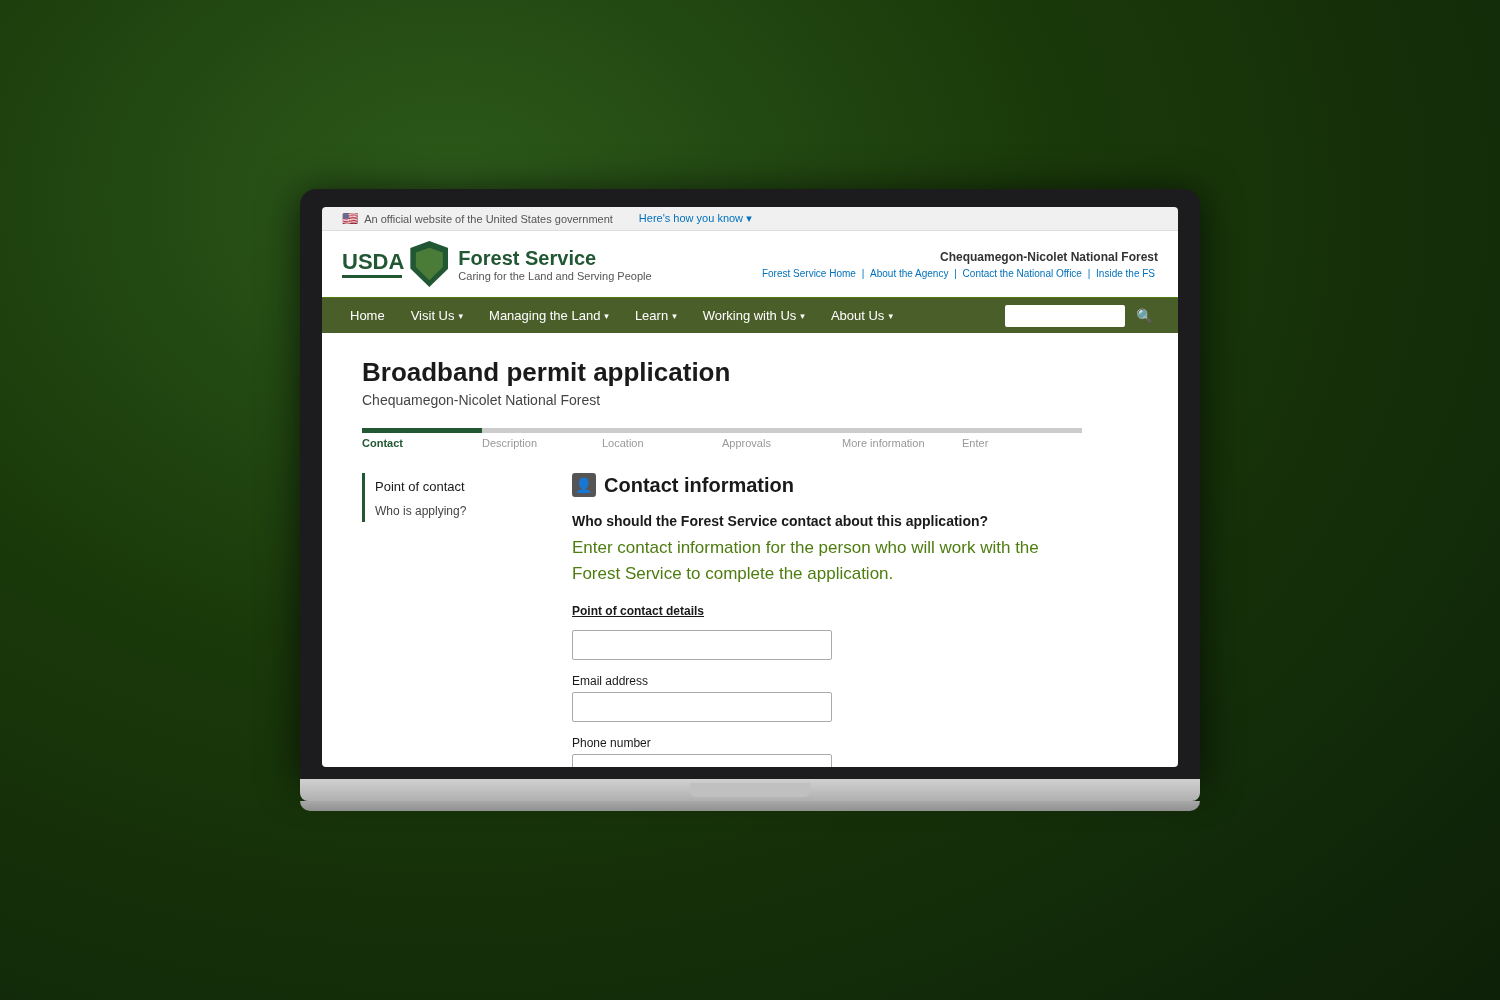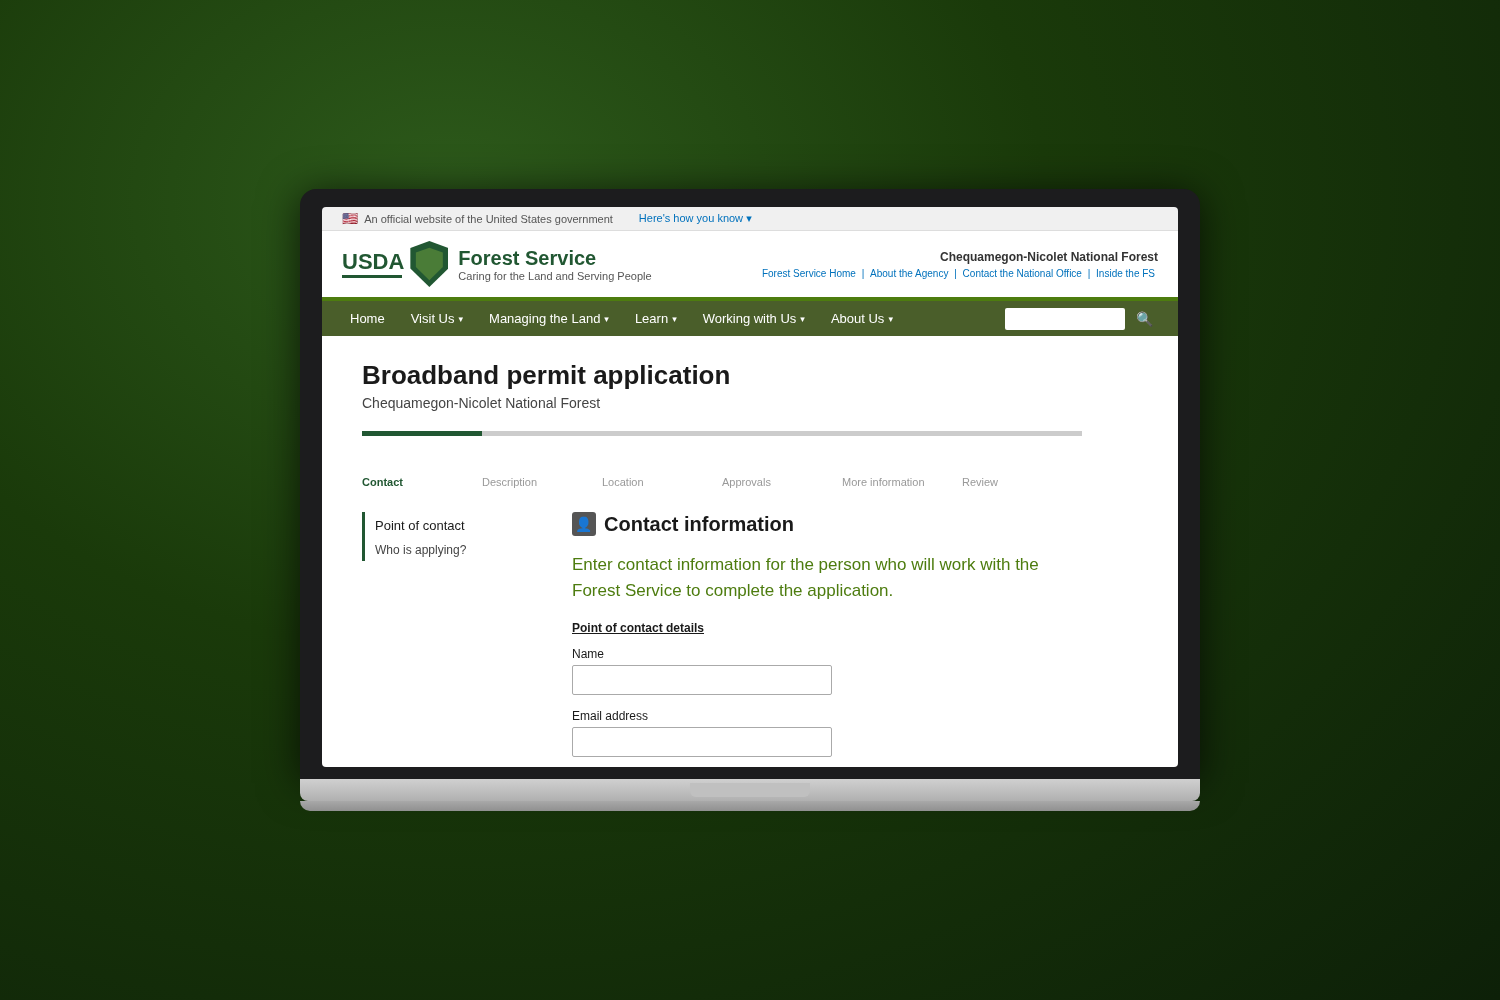--- a/index.html
+++ b/index.html
@@ -68,21 +68,21 @@
     }
     .gov-banner .flag { font-size: 13px; }
     .gov-banner a { color: #0071bc; text-decoration: none; padding-left: 20px; }
 
     .site-header {
       background: #fff;
       padding: 10px 20px;
       display: flex;
       align-items: center;
       justify-content: space-between;
-      border-bottom: 4px solid #4d7c0f;
+      border-bottom: 1px solid #4d7c0f;
     }
     .site-header-left {
       display: flex;
       align-items: center;
       gap: 10px;
     }
     .usda-logo {
       display: flex;
       align-items: center;
       gap: 6px;
@@ -198,21 +198,20 @@
       width: 100%;
       height: 5px;
       margin-bottom: 4px;
     }
     .step-bar.active { background: #215732; }
     .step-bar.inactive { background: #ccc; }
     .step-label {
       font-size: 11px;
       color: #0071bc;
       cursor: pointer;
-      margin-top: 36px;
     }
     .step-label.active { color: #215732; font-weight: bold; }
     .step-label.inactive { color: #999; }
 
     
     .two-col {
       display: flex;
       gap: 30px;
     }
     .sidebar-col {
@@ -405,45 +404,45 @@
           <div class="step">
             <div class="step-bar inactive"></div>
             <span class="step-label inactive">Approvals</span>
           </div>
           <div class="step">
             <div class="step-bar inactive"></div>
             <span class="step-label inactive">More information</span>
           </div>
           <div class="step">
             <div class="step-bar inactive"></div>
-            <span class="step-label inactive">Review</span>
+            <span class="step-label inactive">Enter</span>
           </div>
         </div>
 
         <div class="two-col">
 
           <div class="sidebar-col">
             <div class="sidebar-section">
               <div class="sidebar-section-title">Point of contact</div>
               <div class="sidebar-sub-item">Who is applying?</div>
             </div>
           </div>
 
           <div class="main-col">
             <div class="section-heading">
               <div class="person-icon">👤</div>
               <span>Contact information</span>
             </div>
 
+            <p class="contact-question">Who should the Forest Service contact about this application?</p>
             <p class="contact-description">Enter contact information for the person who will work with the Forest Service to complete the application.</p>
 
             <p class="subsection-title">Point of contact details</p>
 
             <div class="form-group">
-              <label class="form-label" for="name-input">Name</label>
               <input type="text" id="name-input" class="form-input" style="">
             </div>
 
             <div class="form-group">
               <label class="form-label" for="email-input">Email address</label>
               <input type="email" id="email-input" class="form-input" style="">
             </div>
 
             <div class="form-group">
               <label class="form-label" for="phone-input">Phone number</label>

